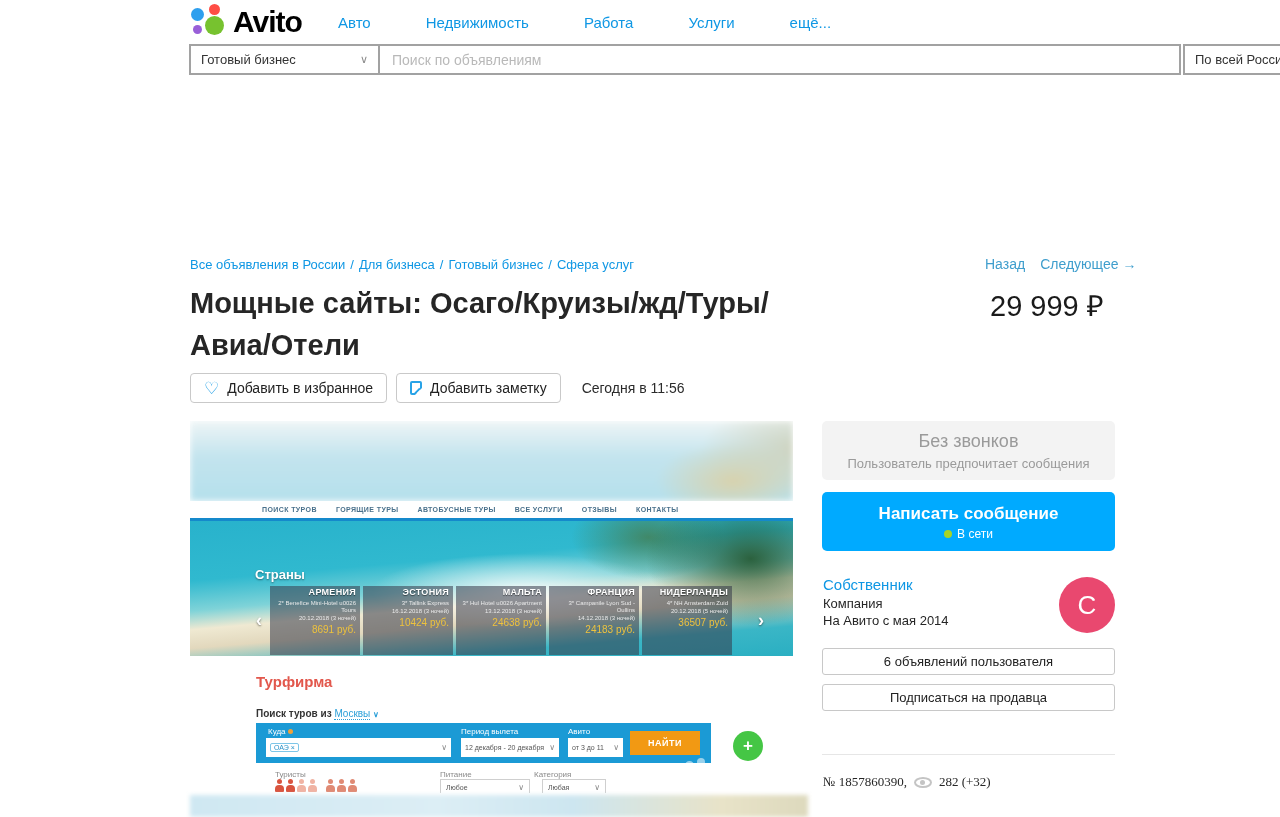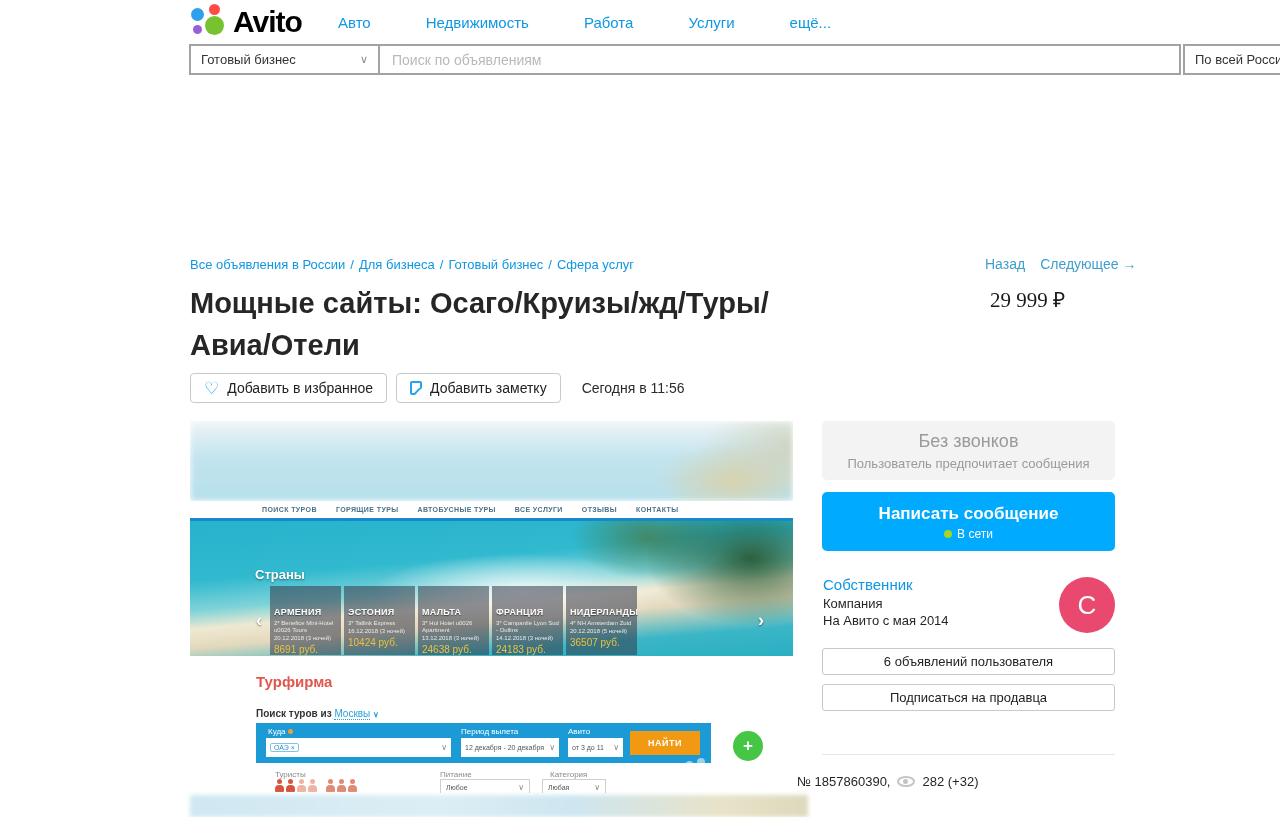--- a/index.html
+++ b/index.html
@@ -26,21 +26,21 @@
 
   
   .crumbs { position:absolute; left:190px; top:257px; font-size:13px; color:#0f97e4; }
   .crumbs span { cursor:pointer; }
   .crumbs .sep { margin:0 5px; cursor:default; }
   .pager { position:absolute; left:985px; top:256px; font-size:14px; color:#3f9ecd; display:flex; gap:15px; }
   .pager span { cursor:pointer; }
 
   
   .title { position:absolute; left:190px; top:282px; width:640px; font-size:29px; line-height:42px; color:#262626; }
-  .price { position:absolute; left:990px; top:285px; font-size:21px; color:#1a1a1a; font-family:Liberation Serif, serif; }
+  .price { position:absolute; left:990px; top:285px; font-size:29px; color:#1a1a1a; font-family:Liberation Sans, sans-serif; }
 
   
   .actions { position:absolute; left:190px; top:373px; display:flex; gap:9px; align-items:center; }
   .abtn { height:30px; border:1px solid #c9c9c9; border-radius:4px; background:#fff; display:flex; align-items:center; gap:8px; padding:0 13px; font-size:14px; color:#222; cursor:pointer; }
   .hearticon { color:#29a3e7; font-size:17px; line-height:1; }
   .noteicon { width:12px; height:14px; border:2px solid #29a3e7; border-radius:2px; position:relative; background:#fff; }
   .noteicon::after { content:""; position:absolute; right:-2px; bottom:-2px; width:0; height:0; border-style:solid; border-width:0 0 7px 7px; border-color:transparent transparent #fff transparent; }
   .noteicon::before { content:""; position:absolute; right:-1px; bottom:1px; width:7px; height:2px; background:#29a3e7; transform:rotate(-45deg); }
   .posted { margin-left:12px; font-size:14px; color:#2b2b2b; }
 
@@ -55,21 +55,21 @@
   .ph-nav { position:absolute; left:0; top:80px; width:100%; height:17px; background:#fff; display:flex; align-items:center; padding-left:72px; gap:19px; font-size:7px; letter-spacing:.4px; color:#49708b; font-weight:bold; }
   .ph-line { position:absolute; left:0; top:97px; width:100%; height:3px; background:#1589cb; }
   .ph-beach { position:absolute; left:0; top:100px; width:100%; height:135px;
     background:
       radial-gradient(150px 95px at 93% 28%, rgba(35,85,45,.9), rgba(35,85,45,0) 70%),
       radial-gradient(110px 60px at 76% 12%, rgba(70,120,70,.75), rgba(70,120,70,0) 70%),
       radial-gradient(200px 50px at 55% 52%, rgba(255,255,255,.85), rgba(255,255,255,0) 75%),
       linear-gradient(175deg, #28b2cc 0%, #30b9cf 32%, #7fd3d8 48%, #efe9d2 58%, #e2d8bd 68%, #3ab6c6 84%, #2aafc2 100%); }
   .ph-strany { position:absolute; left:65px; top:146px; color:#fff; font-size:13px; font-weight:bold; text-shadow:0 1px 2px rgba(0,0,0,.45); }
   .ph-cards { position:absolute; left:80px; top:165px; display:flex; gap:3px; }
-  .ph-card { width:71px; height:69px; background:rgba(52,56,72,.55); color:#fff; text-align:left; padding:20px 4px; }
+  .ph-card { width:90px; height:69px; background:rgba(52,56,72,.55); color:#fff; text-align:right; padding:0 4px; }
   .ph-card .c { font-size:9px; font-weight:bold; letter-spacing:.3px; margin-top:1px; text-shadow:0 1px 1px rgba(0,0,0,.5); }
   .ph-card .h { font-size:6px; color:#e9e9e9; margin-top:3px; line-height:7px; }
   .ph-card .dt { font-size:6px; color:#e9e9e9; margin-top:1px; }
   .ph-card .pr2 { font-size:10px; color:#eec23d; margin-top:3px; }
   .ph-arrow { position:absolute; top:190px; color:#fff; font-size:18px; font-weight:bold; text-shadow:0 1px 2px rgba(0,0,0,.5); line-height:1; }
   .ph-arrow.left { left:66px; } .ph-arrow.right { left:568px; }
   .ph-white { position:absolute; left:0; top:235px; width:100%; height:137px; background:#fff; }
   .ph-turfirma { position:absolute; left:66px; top:252px; color:#e2574c; font-weight:bold; font-size:15px; }
   .ph-from { position:absolute; left:66px; top:287px; font-size:10px; color:#333; font-weight:bold; }
   .ph-from .city { color:#2a9fd8; border-bottom:1px dotted #2a9fd8; font-weight:normal; }
@@ -111,21 +111,21 @@
   .msgbtn .t1 { font-size:17px; font-weight:bold; padding-top:12px; }
   .msgbtn .t2 { font-size:12px; padding-top:3px; display:flex; align-items:center; justify-content:center; gap:5px; }
   .odot { width:8px; height:8px; border-radius:50%; background:#a6d426; display:inline-block; }
   .sellerlink { position:absolute; left:823px; top:576px; font-size:15px; color:#0f97e4; cursor:pointer; }
   .sellertype { position:absolute; left:823px; top:596px; font-size:13px; color:#262626; }
   .sellersince { position:absolute; left:823px; top:613px; font-size:13px; color:#262626; }
   .avatar { position:absolute; left:1059px; top:577px; width:56px; height:56px; border-radius:50%; background:#e9486f; color:#fff; font-size:26px; display:flex; align-items:center; justify-content:center; cursor:pointer; }
   .sbtn { position:absolute; left:822px; width:293px; height:27px; border:1px solid #c8c8c8; border-radius:3px; background:#fff; font-size:13px; color:#222; display:flex; align-items:center; justify-content:center; cursor:pointer; }
   .sbtn.b1 { top:648px; } .sbtn.b2 { top:684px; }
   .sdivider { position:absolute; left:822px; top:754px; width:293px; height:1px; background:#e6e6e6; }
-  .sfoot { position:absolute; left:797px; top:774px; font-size:13px; color:#262626; display:flex; align-items:center; gap:7px; }
+  .sfoot { position:absolute; left:823px; top:774px; font-size:13px; color:#262626; display:flex; align-items:center; gap:7px;font-family:Liberation Serif, serif; }
   .eye { position:relative; width:18px; height:11px; border:2px solid #c4c4c4; border-radius:50%; display:inline-block; }
   .eye::after { content:""; position:absolute; left:4px; top:1px; width:5px; height:5px; border-radius:50%; background:#c4c4c4; }
 </style>
 </head>
 <body>
 
 <div class="page">
 
   <div class="logo">
     <span class="dots">
@@ -257,21 +257,21 @@
         <span class="pr light"></span>
         <span class="pr med gap"></span>
         <span class="pr med"></span>
         <span class="pr med"></span>
     </div>
     <span class="ph-brow-label" style="left:250px;">Питание</span>
     <div class="bsel" style="left:250px; width:90px;">
       <span>Любое</span>
       <span class="fchev">∨</span>
     </div>
-    <span class="ph-brow-label" style="left:360px;">Категория</span>
+    <span class="ph-brow-label" style="left:344px;">Категория</span>
     <div class="bsel" style="left:352px; width:64px;">
       <span>Любая</span>
       <span class="fchev">∨</span>
     </div>
     <div class="wm">
       <span class="wmdots">
           <i class="w1"></i>
           <i class="w2"></i>
           <i class="w3"></i>
           <i class="w4"></i>

